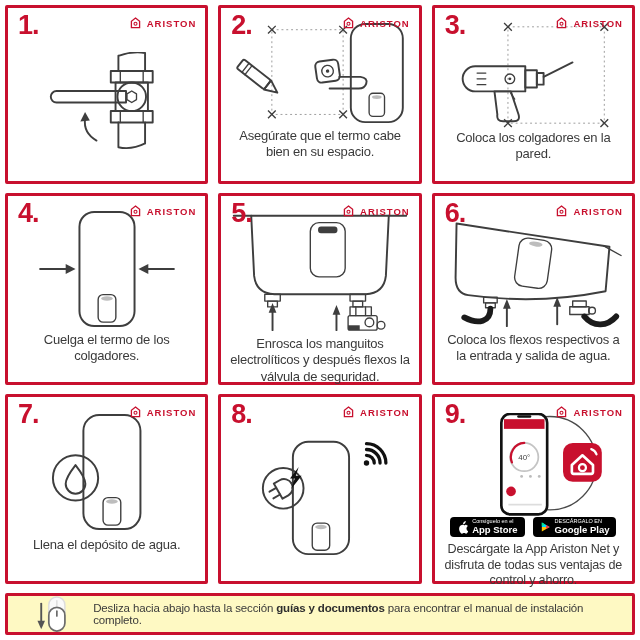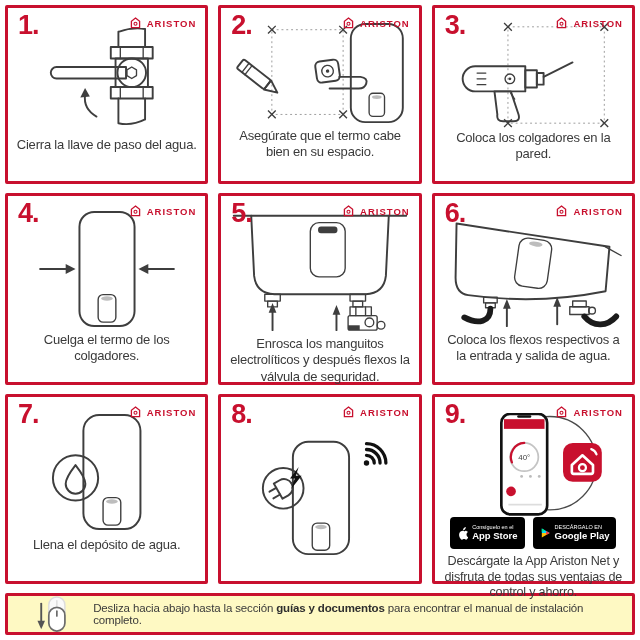--- a/index.html
+++ b/index.html
@@ -35,21 +35,21 @@
     color:#3a3a3a; padding:2px 8px 28px;
   }
   .s{ stroke:var(--ink); stroke-width:2; fill:none; stroke-linecap:round; stroke-linejoin:round; }
   .thin{ stroke-width:1.4; }
   .dash{ stroke:#9a9a9a; stroke-width:1; fill:none; stroke-dasharray:2,3; }
   .xmark{ stroke:var(--ink); stroke-width:1.4; }
   .fillink{ fill:var(--ink); stroke:none; }
   .shade{ fill:#bdbdbd; stroke:none; }
   .badges{ display:flex; gap:8px; justify-content:center; margin:0 0 3px; }
   .store-badge{
-    background:#000; border-radius:4px; height:32px; padding:2px 7px;
+    background:#000; border-radius:4px; height:20px; padding:2px 7px;
     display:flex; align-items:center; gap:4px; color:#fff; cursor:pointer;
   }
   .store-badge .t1{ font-size:5.5px; line-height:1; display:block; }
   .store-badge .t2{ font-size:9.5px; font-weight:bold; line-height:1.1; display:block; }
   .footer{
     grid-column:1 / -1; border:3px solid var(--red); border-radius:2px;
     display:flex; align-items:center; gap:24px; padding:0 10px 0 28px; background:#fef9c3;
   }
   .footer p{ font-size:11.5px; letter-spacing:-0.15px; color:#3a3a3a; }
   .footer b{ color:#2e2e2e; }
@@ -77,21 +77,20 @@
         <circle class="s" cx="109" cy="47" r="15"></circle>
         <polygon class="s thin" points="109,41 114,44 114,50 109,53 104,50 104,44"></polygon>
         <path class="s" d="M30,41 H103 V53 H30 A6,6 0 0 1 30,41 Z"></path>
         <rect class="s" x="87" y="62" width="44" height="12"></rect>
         <path class="s thin" d="M97,62 V74 M121,62 V74"></path>
         <path class="s" d="M95,74 V100 M123,74 V96 M95,100 Q109,103 123,96"></path>
         <path class="s" d="M72,93 Q58,85 60,70"></path>
         <polygon class="fillink" points="55,73 60,63 65,72"></polygon>
       </svg>
     </div>
-    <div class="caption">Cierra la llave de paso del agua.</div>
   </div>
 
   <div class="card">
     <span class="num">2.</span>
     <div class="brand">
       <svg width="11" height="12" viewBox="0 0 11 12">
         <path d="M5.5,1 L9.6,4.2 V10.6 H1.4 V4.2 Z" fill="none" stroke="#c8102e" stroke-width="1.3"></path>
         <circle cx="5.5" cy="6.8" r="1.5" fill="none" stroke="#c8102e" stroke-width="1.1"></circle>
       </svg>
       <span>ARISTON</span>

